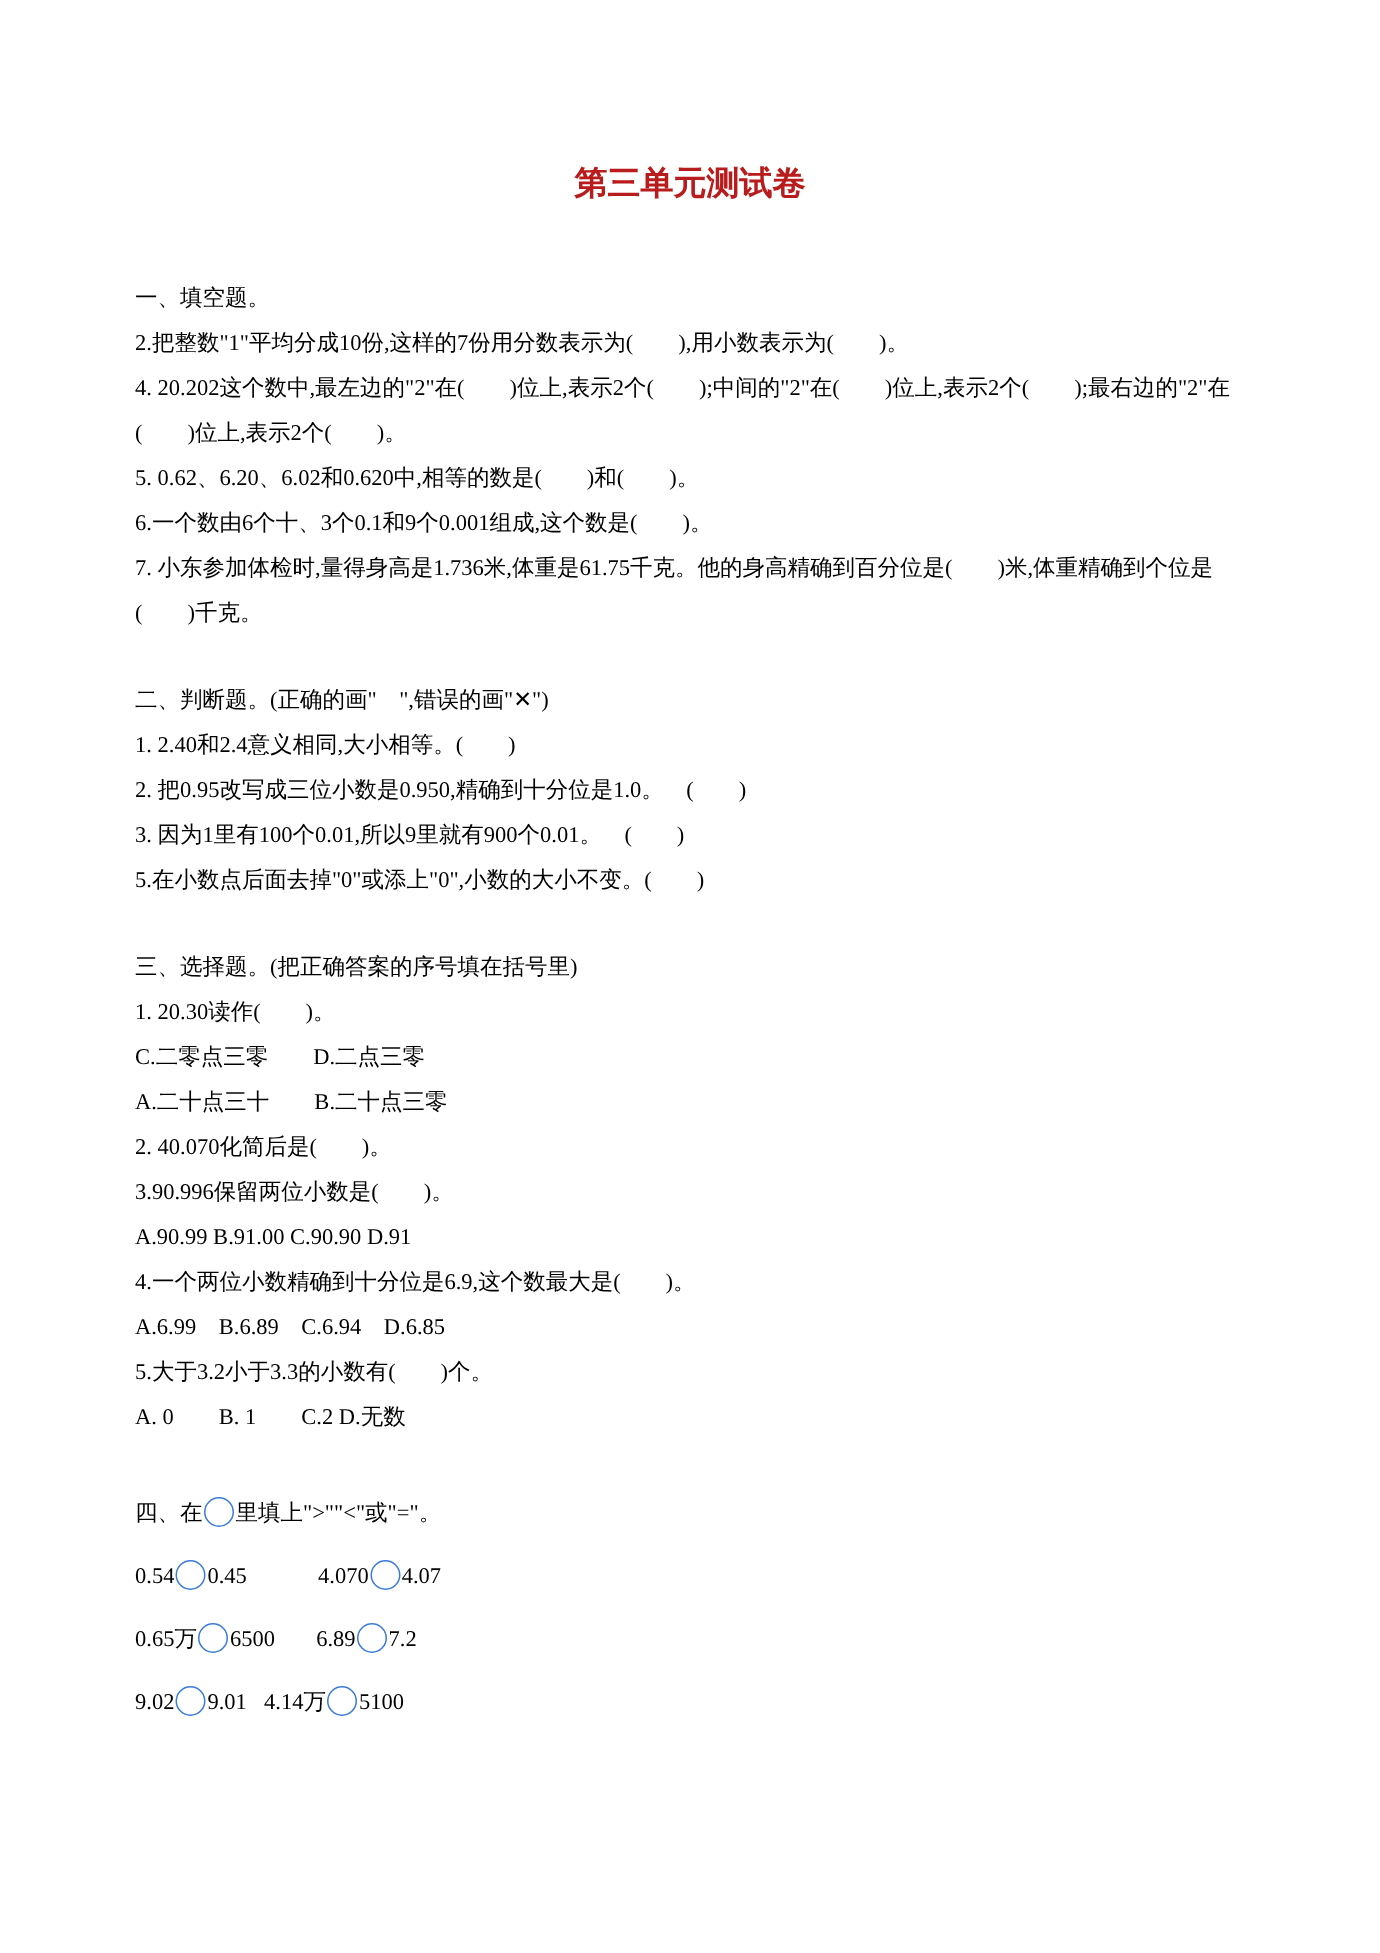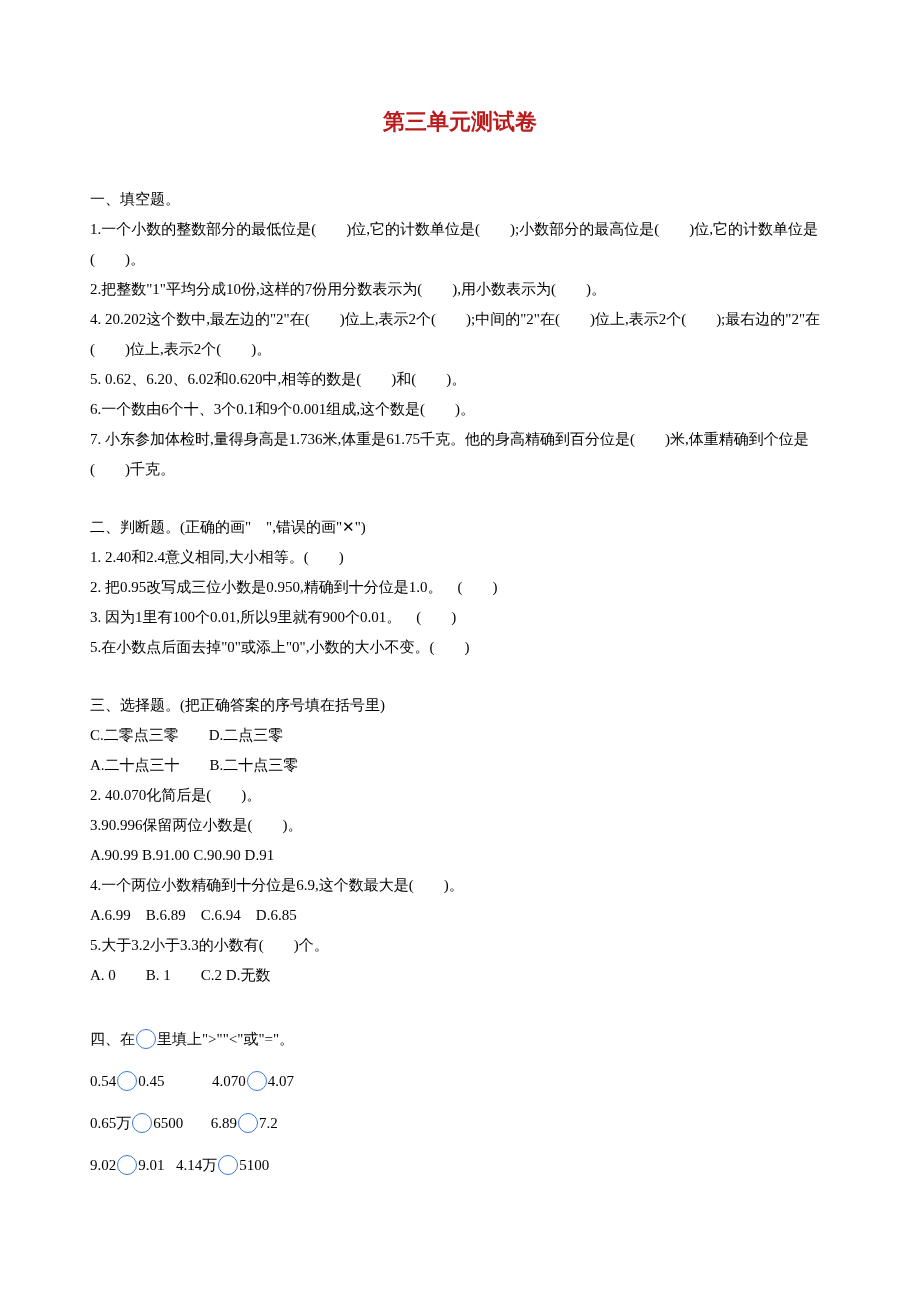--- a/index.html
+++ b/index.html
@@ -42,38 +42,38 @@
     display: block;
   }
 </style>
 </head>
 <body>
 
 <div class="title">第三单元测试卷</div>
 
 <div class="section">
   <span class="line">一、填空题。</span>
-  <span class="line">1.一个小数的整数部分的最低位是(　　)位,它的计数单位是(　　);小数部分的最高位是(　　)位,它的计数单位是(　　)。</span>
   <span class="line">2.把整数"1"平均分成10份,这样的7份用分数表示为(　　),用小数表示为(　　)。</span>
   <span class="line">4. 20.202这个数中,最左边的"2"在(　　)位上,表示2个(　　);中间的"2"在(　　)位上,表示2个(　　);最右边的"2"在(　　)位上,表示2个(　　)。</span>
   <span class="line">5. 0.62、6.20、6.02和0.620中,相等的数是(　　)和(　　)。</span>
   <span class="line">6.一个数由6个十、3个0.1和9个0.001组成,这个数是(　　)。</span>
   <span class="line">7. 小东参加体检时,量得身高是1.736米,体重是61.75千克。他的身高精确到百分位是(　　)米,体重精确到个位是(　　)千克。</span>
 </div>
 
 <div class="section gap">
   <span class="line">二、判断题。(正确的画"　",错误的画"✕")</span>
   <span class="line">1. 2.40和2.4意义相同,大小相等。(　　)</span>
   <span class="line">2. 把0.95改写成三位小数是0.950,精确到十分位是1.0。　(　　)</span>
   <span class="line">3. 因为1里有100个0.01,所以9里就有900个0.01。　(　　)</span>
   <span class="line">5.在小数点后面去掉"0"或添上"0",小数的大小不变。(　　)</span>
 </div>
 
 <div class="section gap">
   <span class="line">三、选择题。(把正确答案的序号填在括号里)</span>
+  <span class="line">1. 20.30读作(　　)。</span>
   <span class="line">C.二零点三零　　D.二点三零</span>
   <span class="line">A.二十点三十　　B.二十点三零</span>
   <span class="line">2. 40.070化简后是(　　)。</span>
   <span class="line">3.90.996保留两位小数是(　　)。</span>
   <span class="line">A.90.99 B.91.00 C.90.90 D.91</span>
   <span class="line">4.一个两位小数精确到十分位是6.9,这个数最大是(　　)。</span>
   <span class="line">A.6.99　B.6.89　C.6.94　D.6.85</span>
   <span class="line">5.大于3.2小于3.3的小数有(　　)个。</span>
   <span class="line">A. 0　　B. 1　　C.2 D.无数</span>
 </div>

